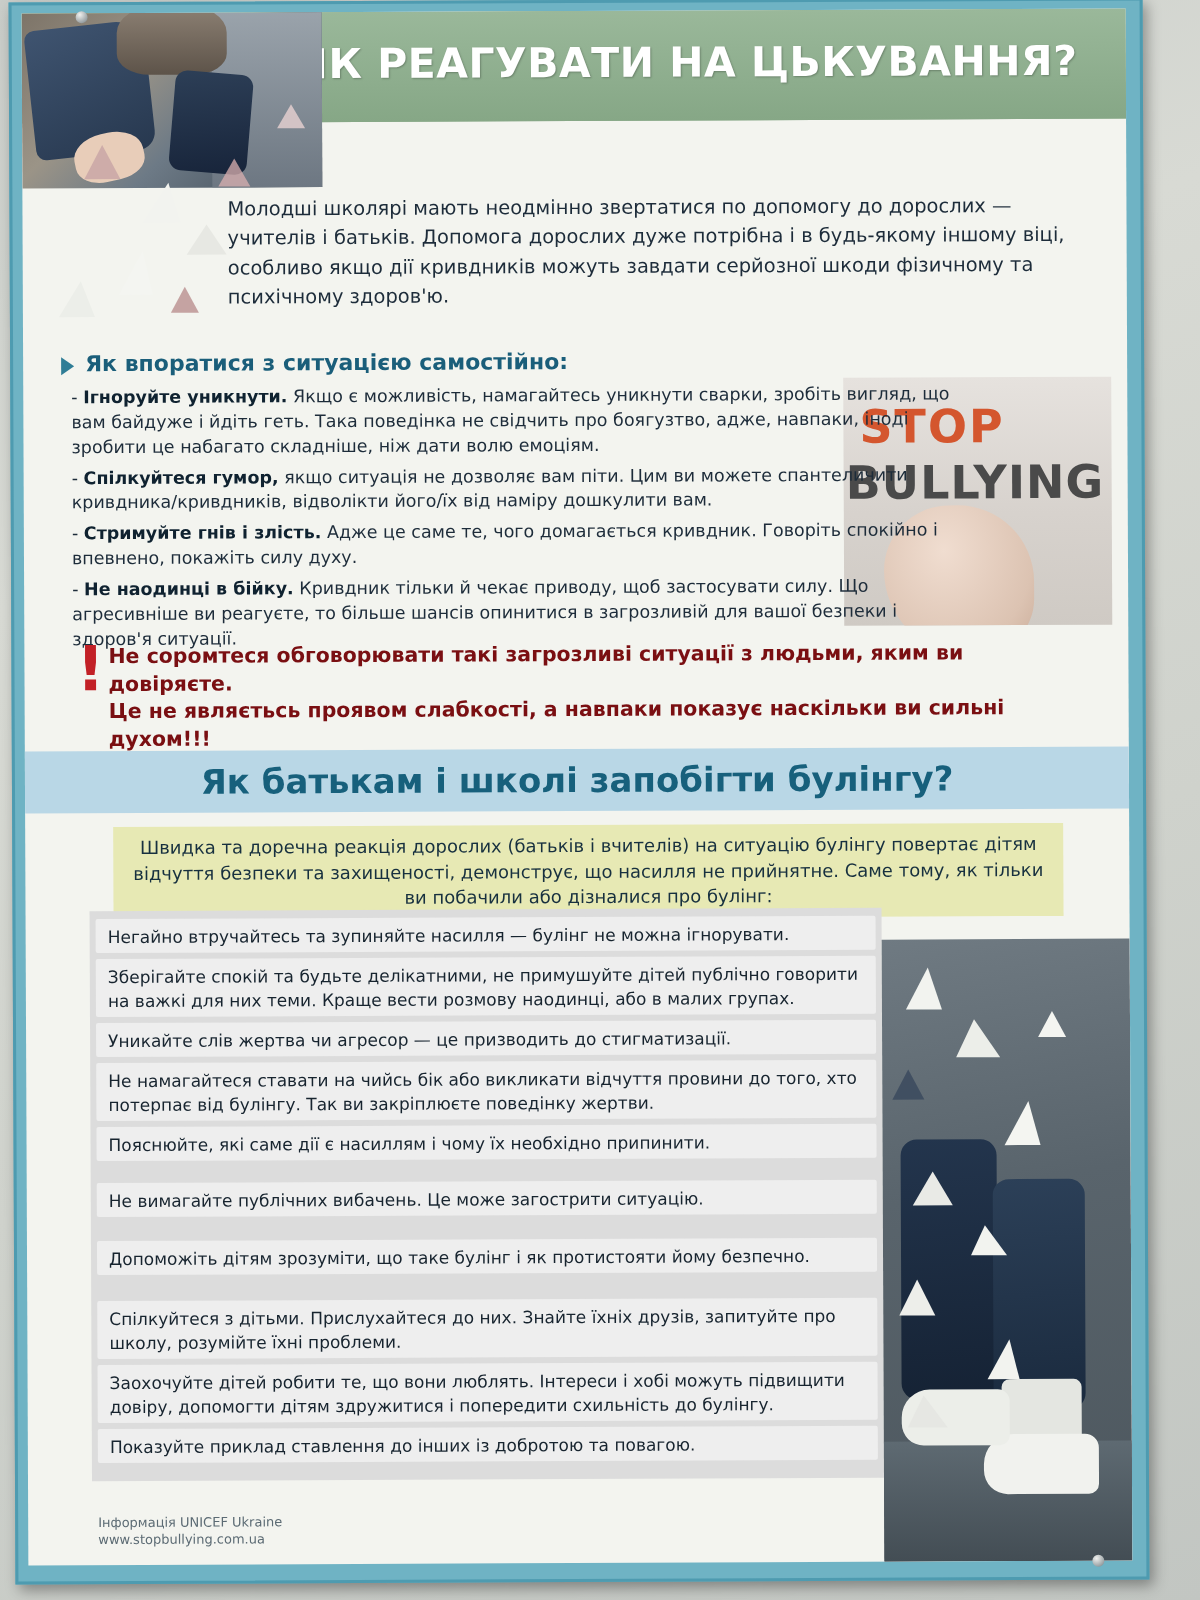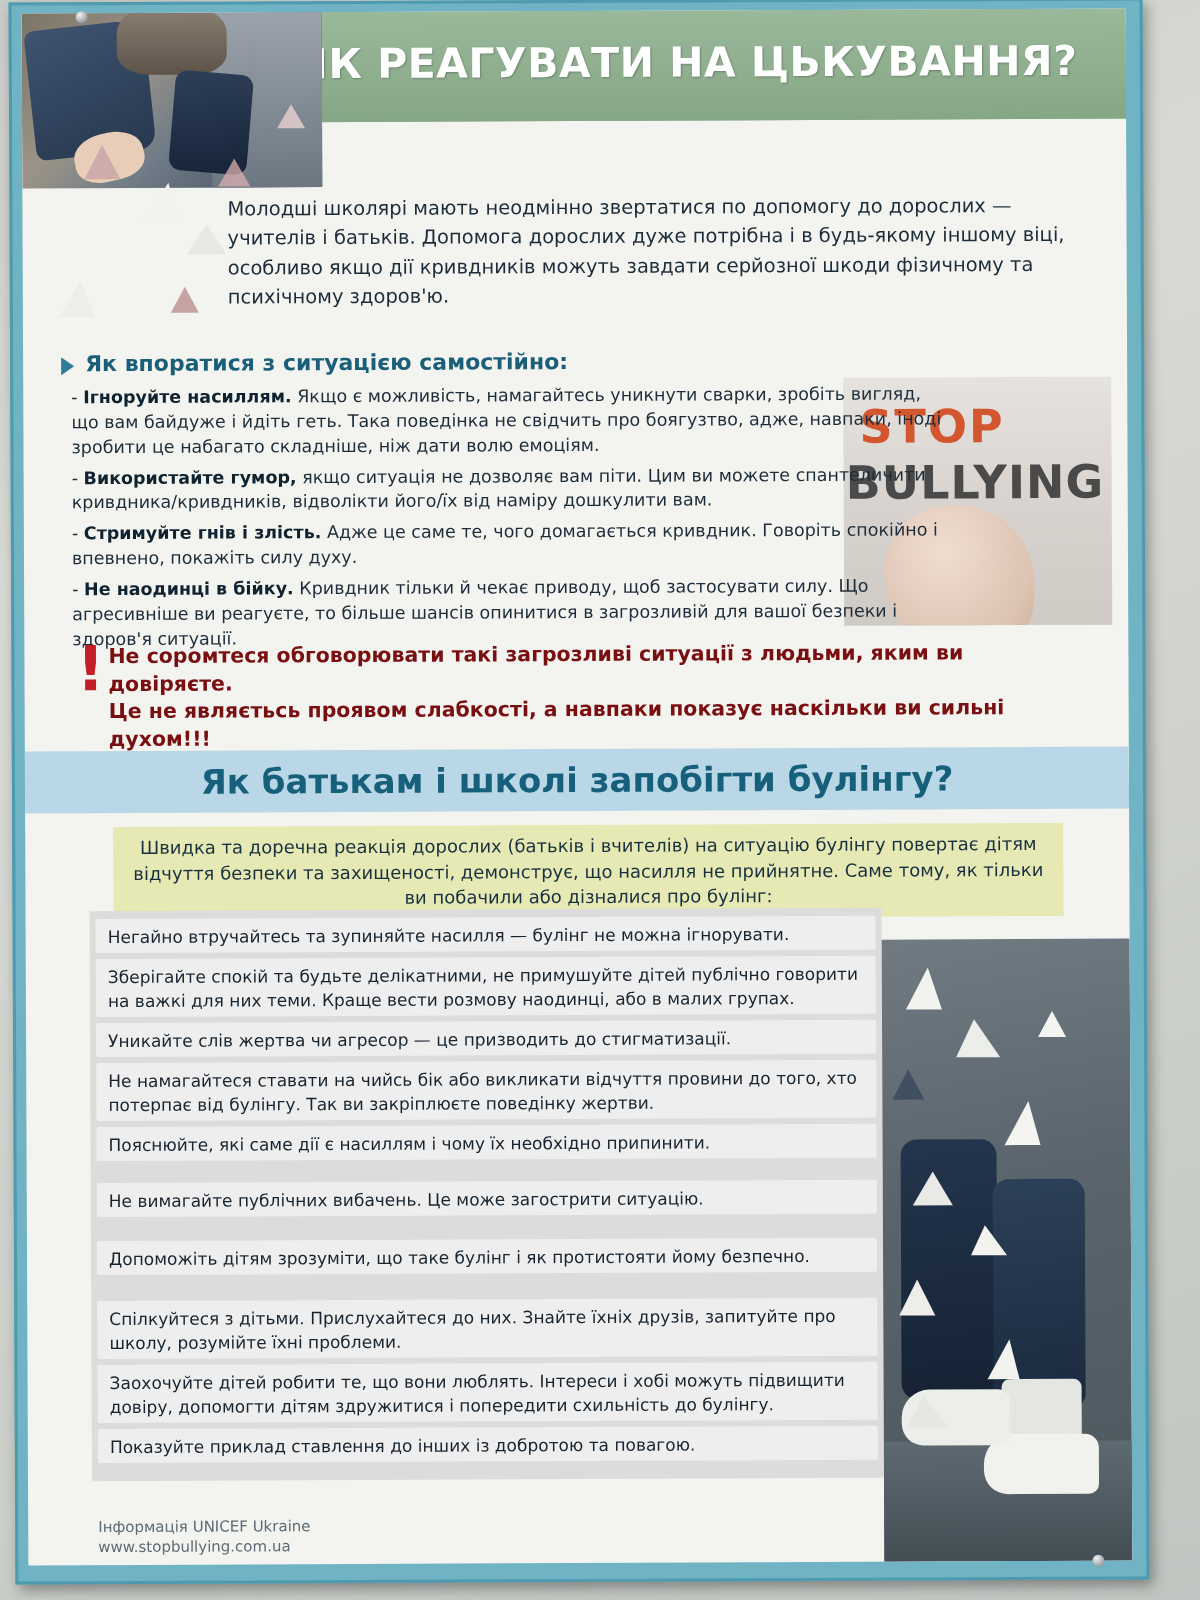--- a/index.html
+++ b/index.html
@@ -338,22 +338,22 @@
     position: absolute;
     left: 0; bottom: 0;
     width: 248px; height: 120px;
     background: linear-gradient(180deg,#5e6a72,#434d54);
   }
 
   
   .credit {
     position: absolute;
     left: 70px;
-    bottom: 8px;
-    font-size: 15px;
+    bottom: 16px;
+    font-size: 13px;
     color: #5c6b74;
     line-height: 1.3;
   }
 
   
   .screw {
     position: absolute;
     width: 12px; height: 12px;
     border-radius: 50%;
     background: radial-gradient(circle at 35% 30%, #f0f0ee, #9aa2a5 70%, #6f777a);
@@ -395,25 +395,25 @@
     <div class="sec1-head">Як впоратися з ситуацією самостійно:</div>
 
     <div class="stop-graphic">
       <div class="hand"></div>
       <div class="stop-word">STOP</div>
       <div class="bullying-word">BULLYING</div>
     </div>
 
     <div class="tips">
       <div class="item">
-        <span class="dash">- </span><b>Ігноруйте насиллям.</b>
+        <span class="dash">- </span><b>Ігноруйте уникнути.</b>
         <span>Якщо є можливість, намагайтесь уникнути сварки, зробіть вигляд, що вам байдуже і йдіть геть. Така поведінка не свідчить про боягузтво, адже, навпаки, іноді зробити це набагато складніше, ніж дати волю емоціям.</span>
       </div>
       <div class="item">
-        <span class="dash">- </span><b>Використайте гумор,</b>
+        <span class="dash">- </span><b>Спілкуйтеся гумор,</b>
         <span>якщо ситуація не дозволяє вам піти.  Цим ви можете спантеличити кривдника/кривдників,  відволікти його/їх від наміру дошкулити вам.</span>
       </div>
       <div class="item">
         <span class="dash">- </span><b>Стримуйте гнів і злість.</b>
         <span>Адже це саме те, чого домагається кривдник. Говоріть спокійно і впевнено, покажіть силу духу.</span>
       </div>
       <div class="item">
         <span class="dash">- </span><b>Не наодинці в бійку.</b>
         <span>Кривдник тільки й чекає приводу, щоб застосувати силу. Що агресивніше ви реагуєте, то більше шансів опинитися в загрозливій для вашої безпеки і здоров'я ситуації.</span>
       </div>

